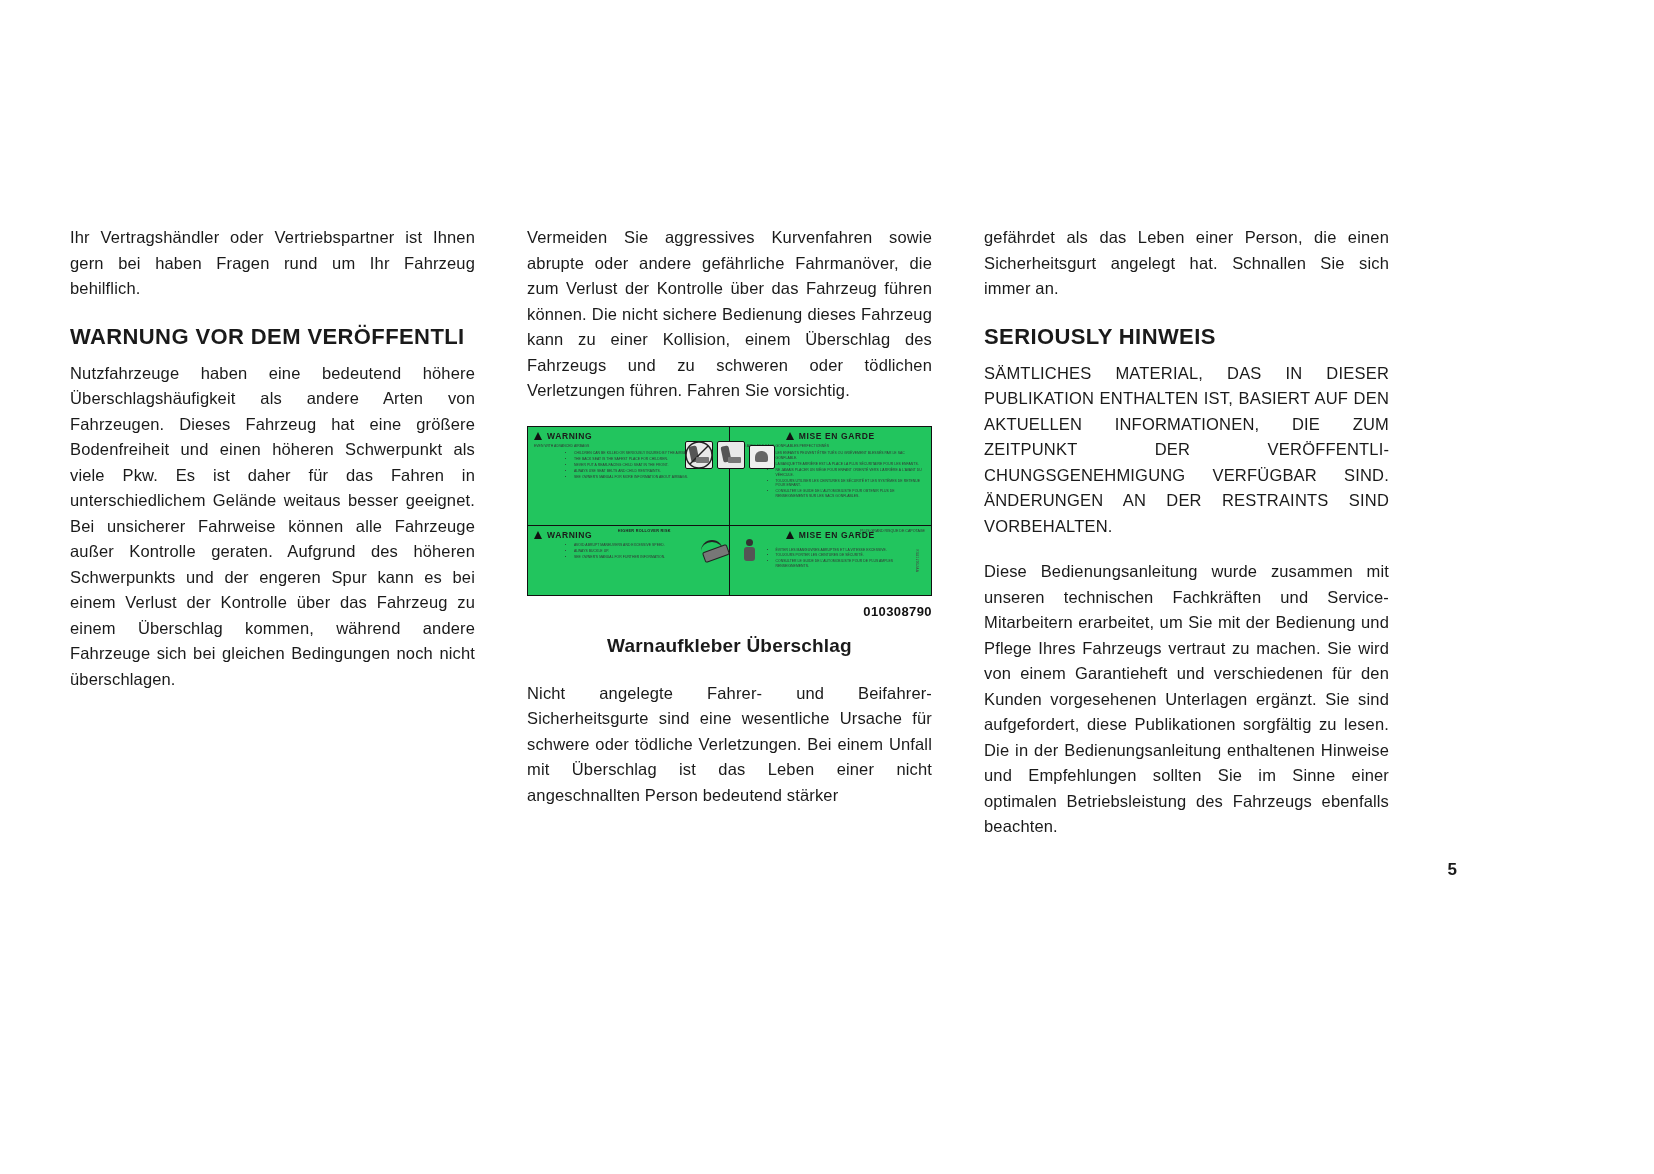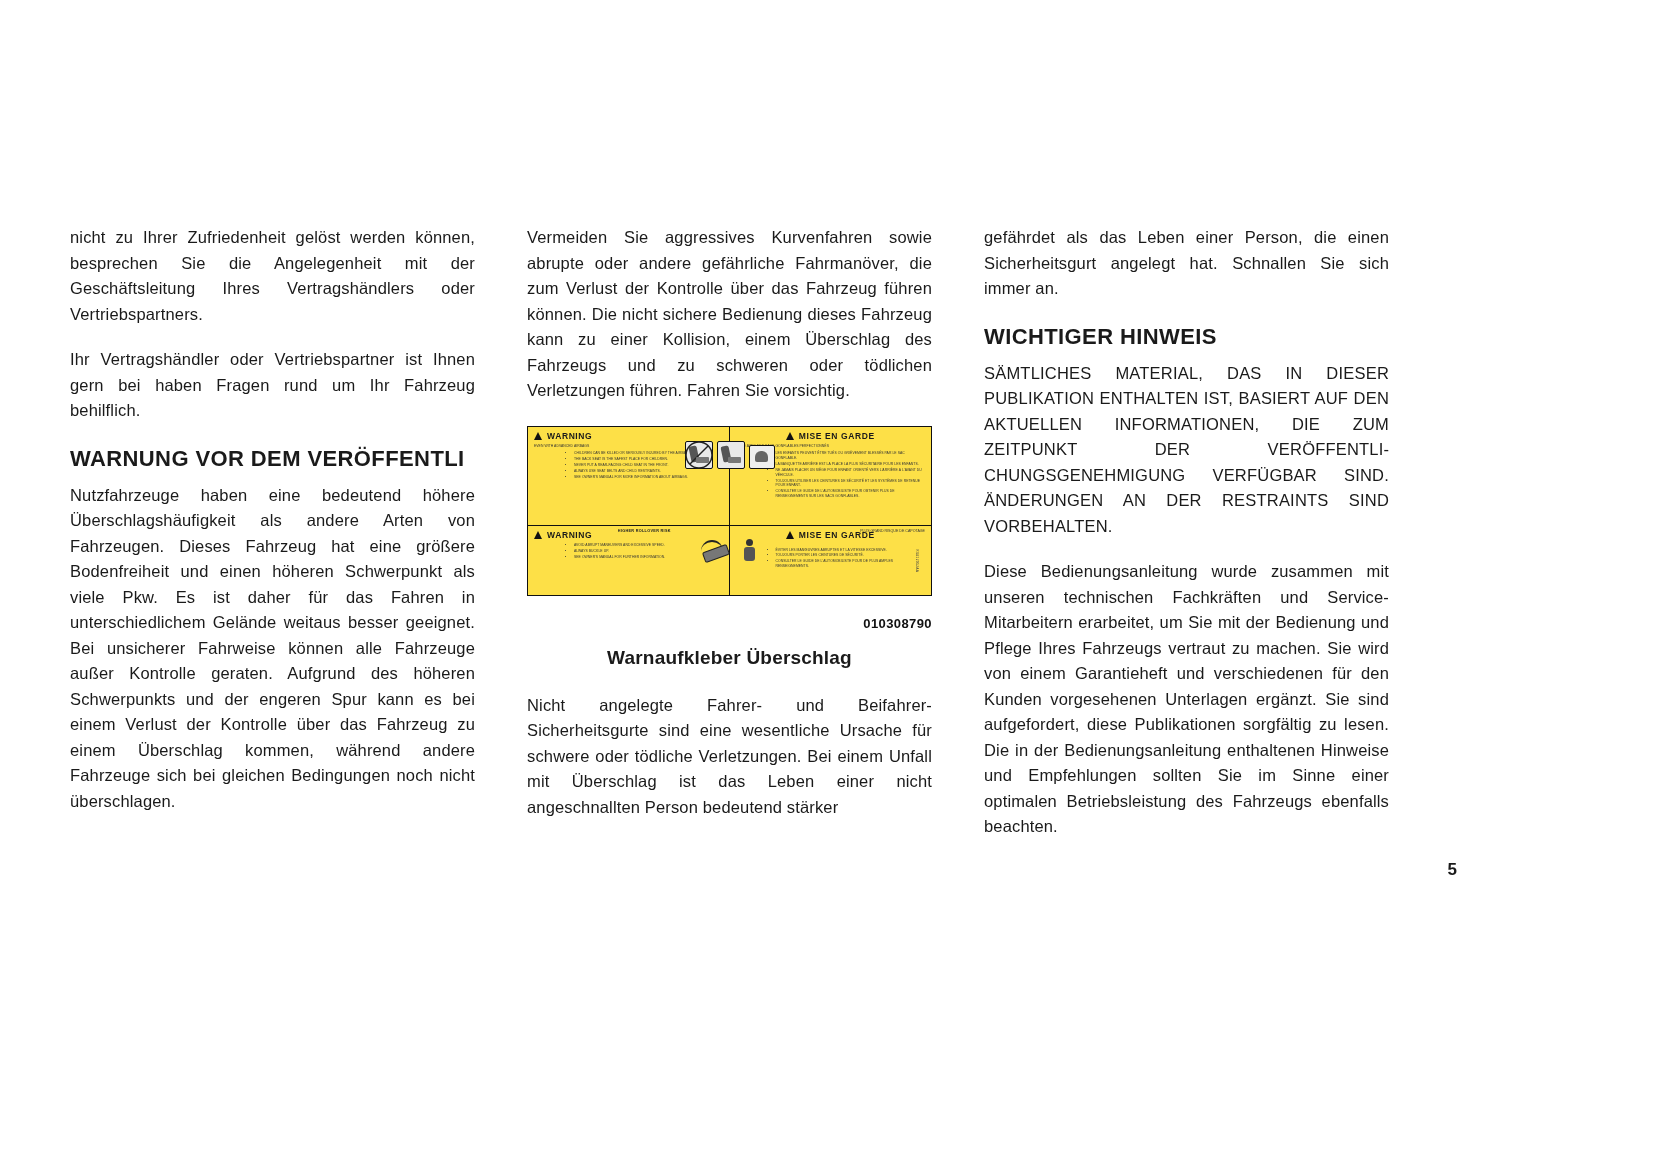--- a/index.html
+++ b/index.html
@@ -55,21 +55,21 @@
     text-align: justify;
     letter-spacing: 0.2px;
   }
   .figure {
     margin: 22px 0 0 0;
   }
   .label-img {
     width: 405px;
     height: 170px;
     border: 1px solid #111;
-    background: #fde047;
+    background: #22c55e;
     box-sizing: border-box;
     position: relative;
     overflow: hidden;
   }
   .label-row {
     position: absolute;
     left: 0; right: 0;
     display: flex;
   }
   .lr-top { top: 0; height: 98px; border-bottom: 1px solid #111; }
@@ -228,21 +228,21 @@
     position: absolute;
     left: 50%;
     transform: translateX(-50%);
     top: 3px;
     font-size: 3.8px;
     font-weight: bold;
     letter-spacing: 0.3px;
     color: #222;
   }
   .fig-code {
-    margin-top: 20px;
+    margin-top: 8px;
     text-align: right;
     font-size: 13px;
     font-weight: bold;
     letter-spacing: 0.4px;
     color: #111;
   }
   .fig-caption {
     margin-top: 16px;
     margin-bottom: 24px;
     text-align: center;
@@ -259,21 +259,20 @@
   }
 </style>
 </head>
 <body>
 
 <div class="page">
 
   <div class="columns">
 
     <div class="col">
-      <p class="body">nicht zu Ihrer Zufriedenheit gelöst werden kön­nen, besprechen Sie die Angelegenheit mit der Geschäftsleitung Ihres Vertragshändlers oder Vertriebspartners.</p>
       <p class="body">Ihr Vertragshändler oder Vertriebspartner ist Ihnen gern bei haben Fragen rund um Ihr Fahr­zeug behilflich.</p>
       <h2 class="heading">WARNUNG VOR DEM VERÖFFENTLI</h2>
       <p class="body">Nutzfahrzeuge haben eine bedeutend höhere Überschlagshäufigkeit als andere Arten von Fahrzeugen. Dieses Fahrzeug hat eine größere Bodenfreiheit und einen höheren Schwerpunkt als viele Pkw. Es ist daher für das Fahren in unterschiedlichem Gelände weitaus besser ge­eignet. Bei unsicherer Fahrweise können alle Fahrzeuge außer Kontrolle geraten. Aufgrund des höheren Schwerpunkts und der engeren Spur kann es bei einem Verlust der Kontrolle über das Fahrzeug zu einem Überschlag kom­men, während andere Fahrzeuge sich bei gleichen Bedingungen noch nicht überschla­gen.</p>
     </div>
 
     <div class="col">
       <p class="body">Vermeiden Sie aggressives Kurvenfahren so­wie abrupte oder andere gefährliche Fahrmanö­ver, die zum Verlust der Kontrolle über das Fahrzeug führen können. Die nicht sichere Be­dienung dieses Fahrzeug kann zu einer Kolli­sion, einem Überschlag des Fahrzeugs und zu schweren oder tödlichen Verletzungen führen. Fahren Sie vorsichtig.</p>
 
       <div class="figure">
         <div class="label-img">
@@ -360,21 +359,21 @@
         </div>
         <div class="fig-code">010308790</div>
         <div class="fig-caption">Warnaufkleber Überschlag</div>
       </div>
 
       <p class="body">Nicht angelegte Fahrer- und Beifahrer-Sicherheitsgurte sind eine wesentliche Ursache für schwere oder tödliche Verletzungen. Bei einem Unfall mit Überschlag ist das Leben einer nicht angeschnallten Person bedeutend stärker</p>
     </div>
 
     <div class="col">
       <p class="body">gefährdet als das Leben einer Person, die einen Sicherheitsgurt angelegt hat. Schnallen Sie sich immer an.</p>
-      <h2 class="heading">WICHTIGER HINWEIS</h2>
+      <h2 class="heading">SERIOUSLY HINWEIS</h2>
       <p class="caps">SÄMTLICHES MATERIAL, DAS IN DIESER PUBLIKATION ENTHALTEN IST, BASIERT AUF DEN AKTUELLEN INFORMATIONEN, DIE ZUM ZEITPUNKT DER VERÖFFENTLI­CHUNGSGENEHMIGUNG VERFÜGBAR SIND. ÄNDERUNGEN AN DER RESTRAINTS SIND VORBEHALTEN.</p>
       <p class="body">Diese Bedienungsanleitung wurde zusammen mit unseren technischen Fachkräften und Service-Mitarbeitern erarbeitet, um Sie mit der Bedienung und Pflege Ihres Fahrzeugs vertraut zu machen. Sie wird von einem Garantieheft und verschiedenen für den Kunden vorge­sehenen Unterlagen ergänzt. Sie sind aufgefor­dert, diese Publikationen sorgfältig zu lesen. Die in der Bedienungsanleitung enthaltenen Hinweise und Empfehlungen sollten Sie im Sinne einer optimalen Betriebsleistung des Fahrzeugs ebenfalls beachten.</p>
     </div>
 
   </div>
 
   <div class="page-number">5</div>
 
 </div>
 

